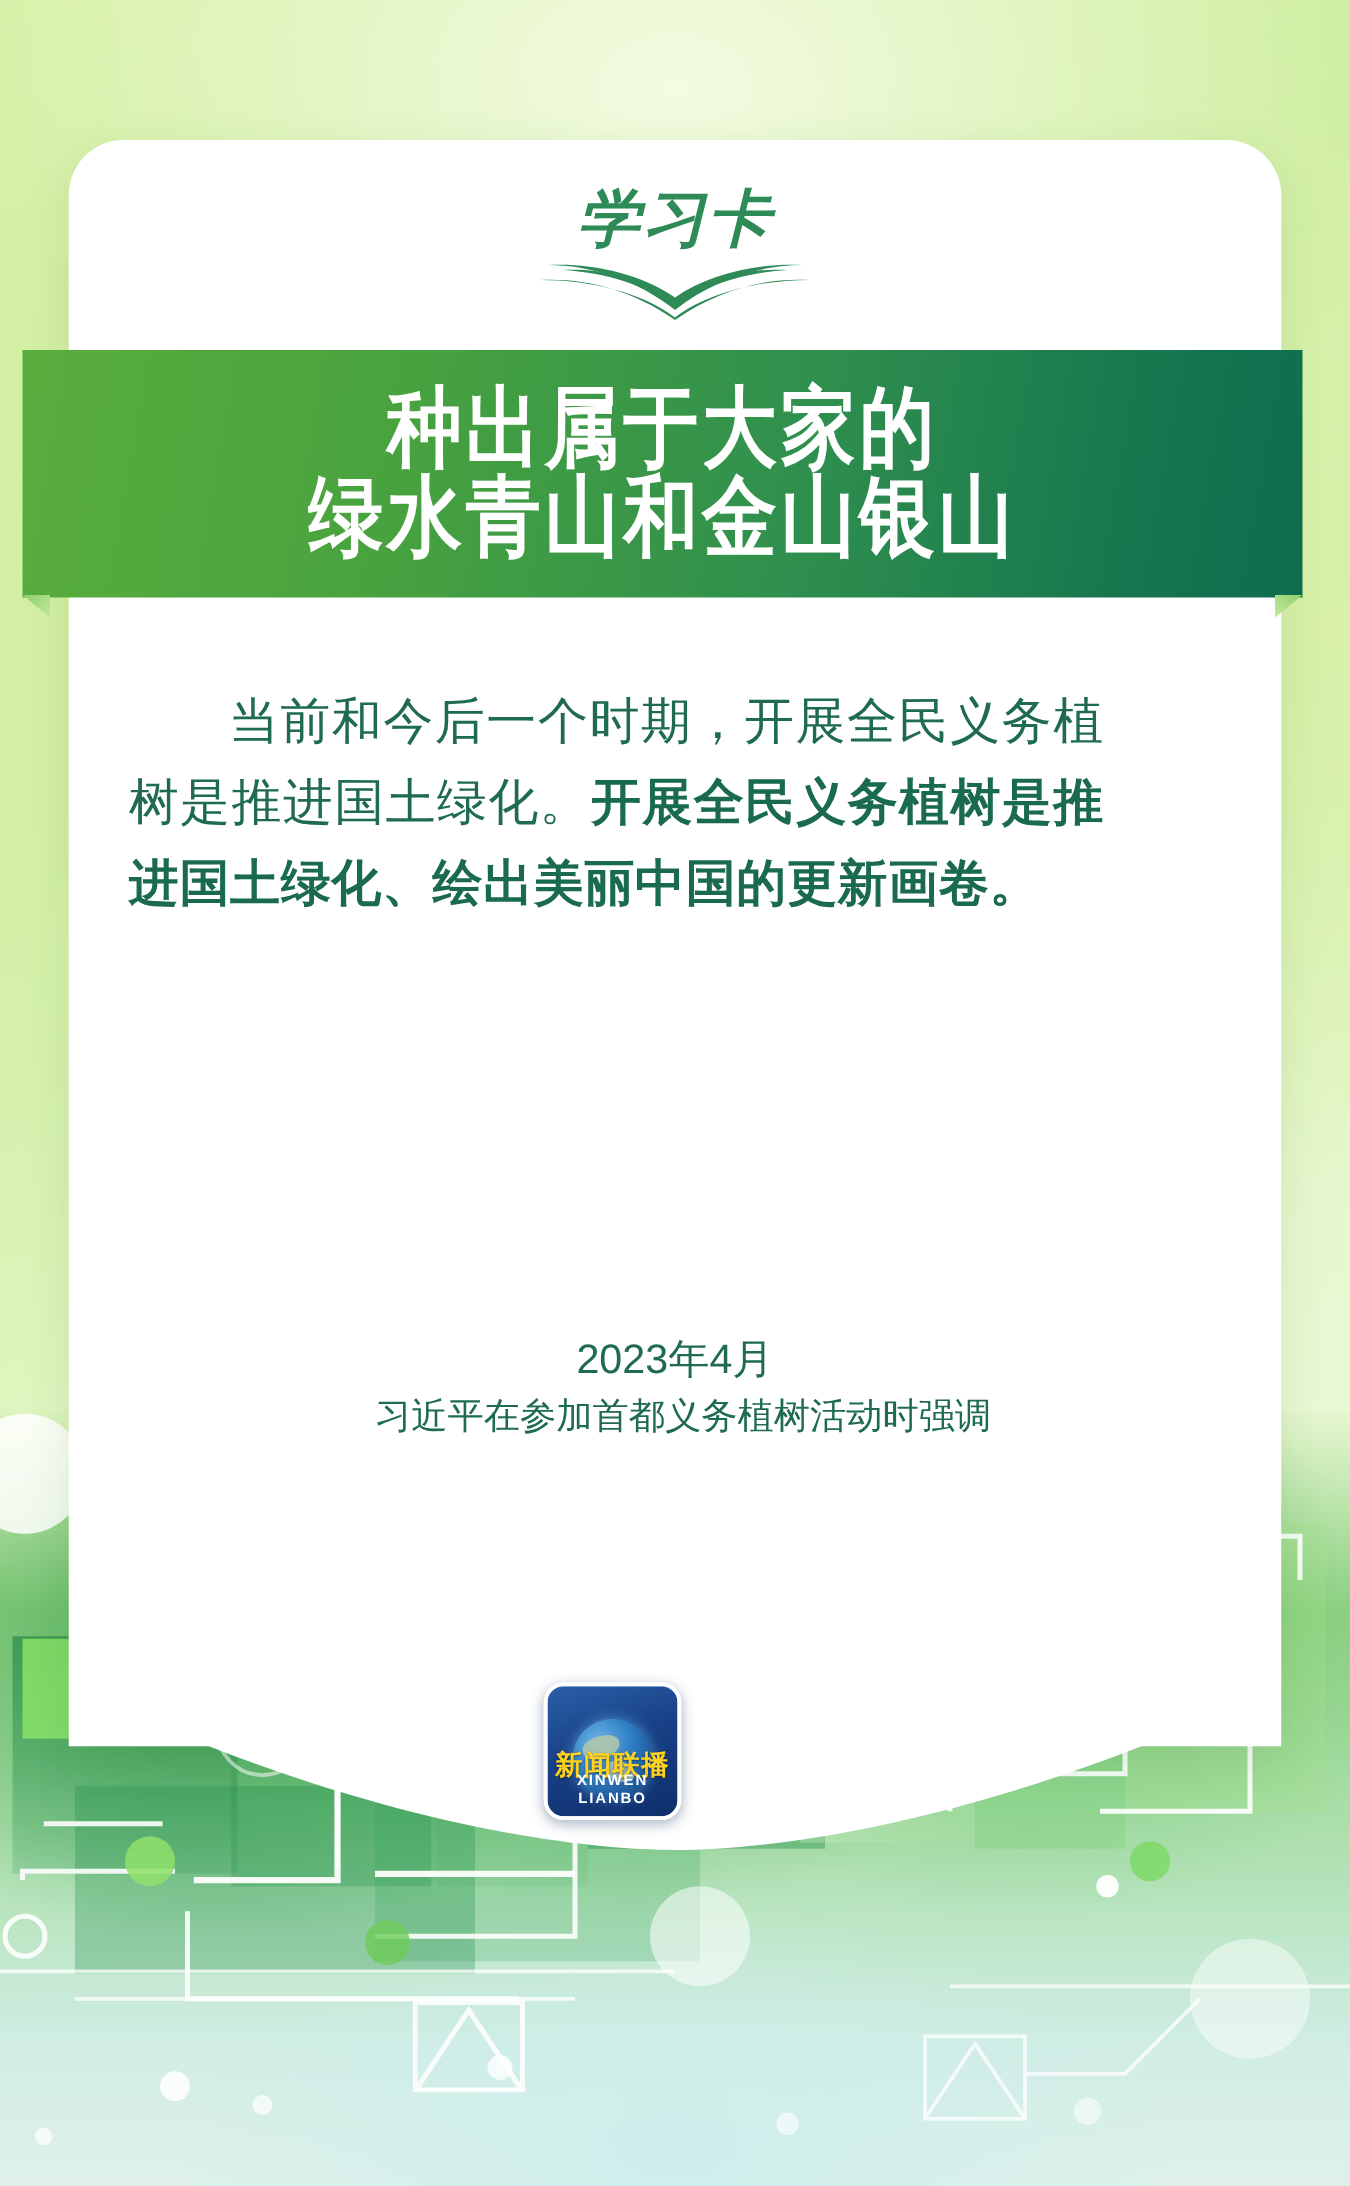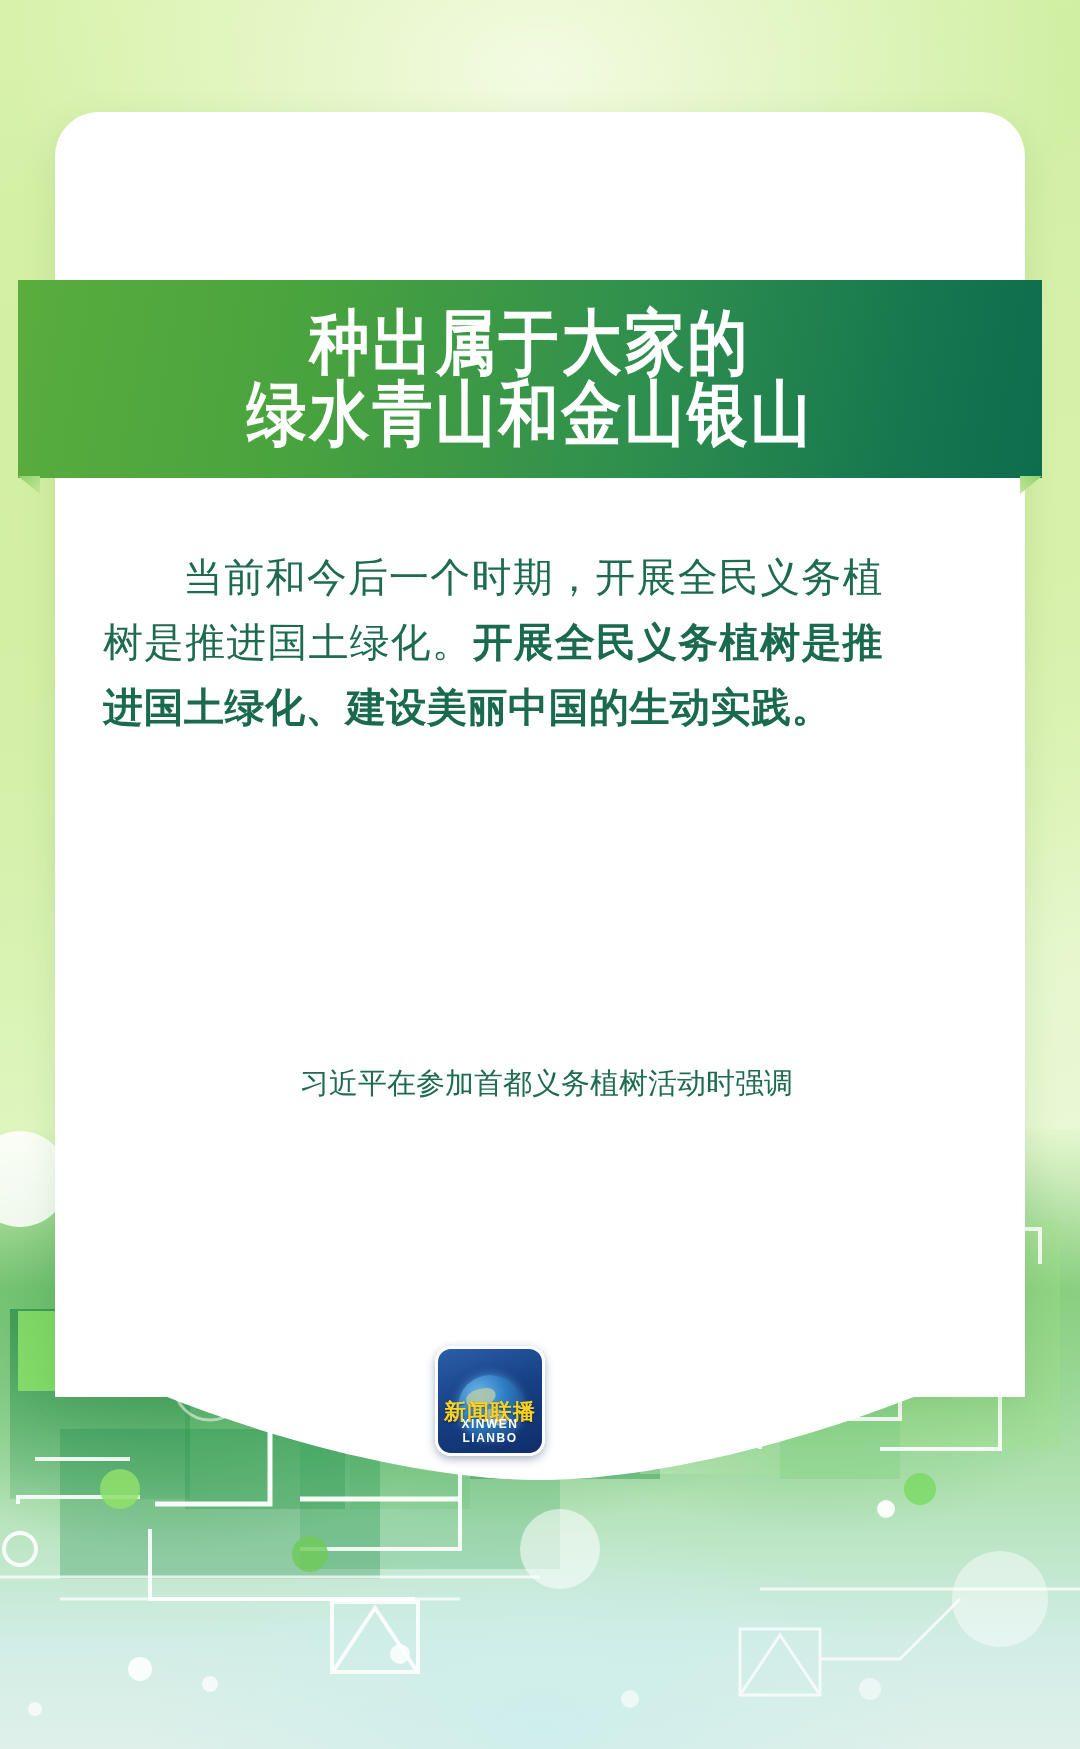--- a/index.html
+++ b/index.html
@@ -255,36 +255,49 @@
     </svg>
   </div>
 
   <div class="card"></div>
   <div class="card-foot">
     <svg viewBox="0 0 970 150" preserveAspectRatio="none">
       <path d="M0 0 L970 0 L970 18 C760 120 580 150 485 150 C390 150 210 120 0 18 Z" fill="#ffffff"></path>
     </svg>
   </div>
 
+  <div class="brand">
+    <svg width="260" height="120" viewBox="0 0 260 120">
+      <g fill="#2e8b57">
+
+        <text x="130" y="54" text-anchor="middle" font-family="'Liberation Serif','DejaVu Serif',serif" font-size="50" font-weight="bold" font-style="italic" letter-spacing="2">学习卡</text>
+
+        <path d="M130 110 C100 86 62 74 28 74 C60 72 102 80 130 100 C158 80 200 72 232 74 C198 74 160 86 130 110 Z"></path>
+        <path d="M130 104 C104 84 70 76 40 78 C74 80 108 90 130 108 C152 90 186 80 220 78 C190 76 156 84 130 104 Z"></path>
+        <path d="M130 118 C96 94 58 84 22 86 C62 86 104 96 130 116 C156 96 198 86 238 86 C202 84 164 94 130 118 Z"></path>
+      </g>
+    </svg>
+  </div>
 
   <div class="ribbon">
     <div class="band"></div>
     <div class="fold-l"></div>
     <div class="fold-r"></div>
     <div class="ribbon-text">
       <div>种出属于大家的</div>
       <div>绿水青山和金山银山</div>
     </div>
   </div>
 
   <div class="body-wrap">
-    <p class="para"><span>当前和今后一个时期，开展全民义务植树是推进国土绿化。</span><b>开展全民义务植树是推进国土绿化、建设美丽中国的生动实践。</b></p>
+    <p class="para"><span>当前和今后一个时期，开展全民义务植树是推进国土绿化。</span><b>开展全民义务植树是推进国土绿化、绘出美丽中国的更新画卷。</b></p>
   </div>
 
   <div class="attrib">
+    <div class="date">2023年4月</div>
     <div class="src">习近平在参加首都义务植树活动时强调</div>
   </div>
 
   <svg class="arrow-outline" viewBox="0 0 80 80">
     <path d="M6 6 L60 40 L6 74" fill="none" stroke="#ffffff" stroke-width="4" opacity=".9"></path>
   </svg>
   <svg class="tri-outline" viewBox="0 0 90 74">
     <rect x="2" y="2" width="86" height="70" fill="none" stroke="#ffffff" stroke-width="4" opacity=".85"></rect>
     <path d="M4 70 L45 8 L86 70" fill="none" stroke="#ffffff" stroke-width="4" opacity=".85"></path>
   </svg>

